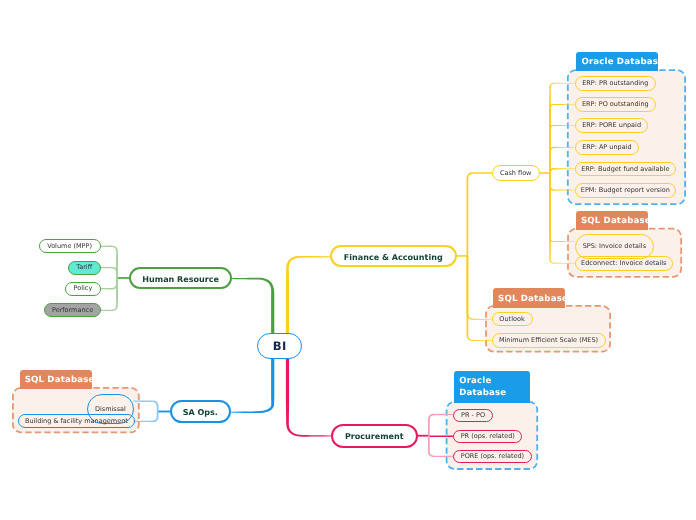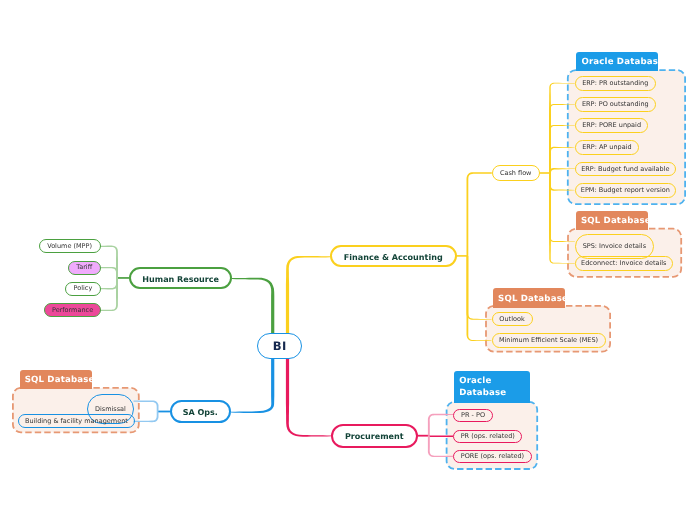--- a/index.html
+++ b/index.html
@@ -88,21 +88,21 @@
 <div class="node leaf" style="left:574.8px;top:97.1px;width:81.0px;height:14.7px;border:1.3px solid #fbd01e;">ERP: PO outstanding</div>
 <div class="node leaf" style="left:574.8px;top:118.3px;width:73.7px;height:14.7px;border:1.3px solid #fbd01e;">ERP: PORE unpaid</div>
 <div class="node leaf" style="left:574.8px;top:140.3px;width:64.2px;height:14.7px;border:1.3px solid #fbd01e;">ERP: AP unpaid</div>
 <div class="node leaf" style="left:574.8px;top:161.7px;width:101.1px;height:14.7px;border:1.3px solid #fbd01e;">ERP: Budget fund available</div>
 <div class="node leaf" style="left:574.8px;top:183.0px;width:101.1px;height:14.7px;border:1.3px solid #fbd01e;">EPM: Budget report version</div>
 <div class="node leaf" style="left:575px;top:234.2px;width:78.7px;height:25px;border:1.3px solid #fbd01e;">SPS: Invoice details</div>
 <div class="node leaf" style="left:574.8px;top:255.9px;width:98.0px;height:15.0px;border:1.3px solid #fbd01e;">Edconnect: Invoice details</div>
 <div class="node leaf" style="left:491.5px;top:312.1px;width:41.0px;height:14.4px;border:1.3px solid #fbd01e;">Outlook</div>
 <div class="node leaf" style="left:491.5px;top:333.4px;width:114.0px;height:14.4px;border:1.3px solid #fbd01e;">Minimum Efficient Scale (MES)</div>
 <div class="node leaf" style="left:38.5px;top:239.2px;width:62.2px;height:14.2px;border:1.4px solid #4ba040;background:#fff;">Volume (MPP)</div>
-<div class="node leaf" style="left:67.8px;top:260.5px;width:32.9px;height:14.2px;border:1.4px solid #4ba040;background:#f0abfc;">Tariff</div>
+<div class="node leaf" style="left:67.8px;top:260.5px;width:32.9px;height:14.2px;border:1.4px solid #4ba040;background:#5eead4;">Tariff</div>
 <div class="node leaf" style="left:65.2px;top:281.6px;width:35.5px;height:14.2px;border:1.4px solid #4ba040;background:#fff;">Policy</div>
-<div class="node leaf" style="left:44.4px;top:303.3px;width:56.3px;height:14.2px;border:1.4px solid #4ba040;background:#ec4899;">Performance</div>
+<div class="node leaf" style="left:44.4px;top:303.3px;width:56.3px;height:14.2px;border:1.4px solid #4ba040;background:#a3a3a3;">Performance</div>
 <div class="node leaf" style="left:87.3px;top:394.4px;width:46.3px;height:30px;border:1.4px solid #1891e3;">Dismissal</div>
 <div class="node leaf" style="left:17.9px;top:414.2px;width:117.0px;height:14.3px;border:1.4px solid #1891e3;">Building &amp; facility management</div>
 <div class="node leaf" style="left:453.1px;top:409.2px;width:40.0px;height:13.0px;border:1.4px solid #e81a5e;">PR - PO</div>
 <div class="node leaf" style="left:453.1px;top:429.8px;width:69.4px;height:13.1px;border:1.4px solid #e81a5e;">PR (ops. related)</div>
 <div class="node leaf" style="left:453.1px;top:450.0px;width:78.7px;height:13.0px;border:1.4px solid #e81a5e;">PORE (ops. related)</div>
 </div>
 
 </body></html>

